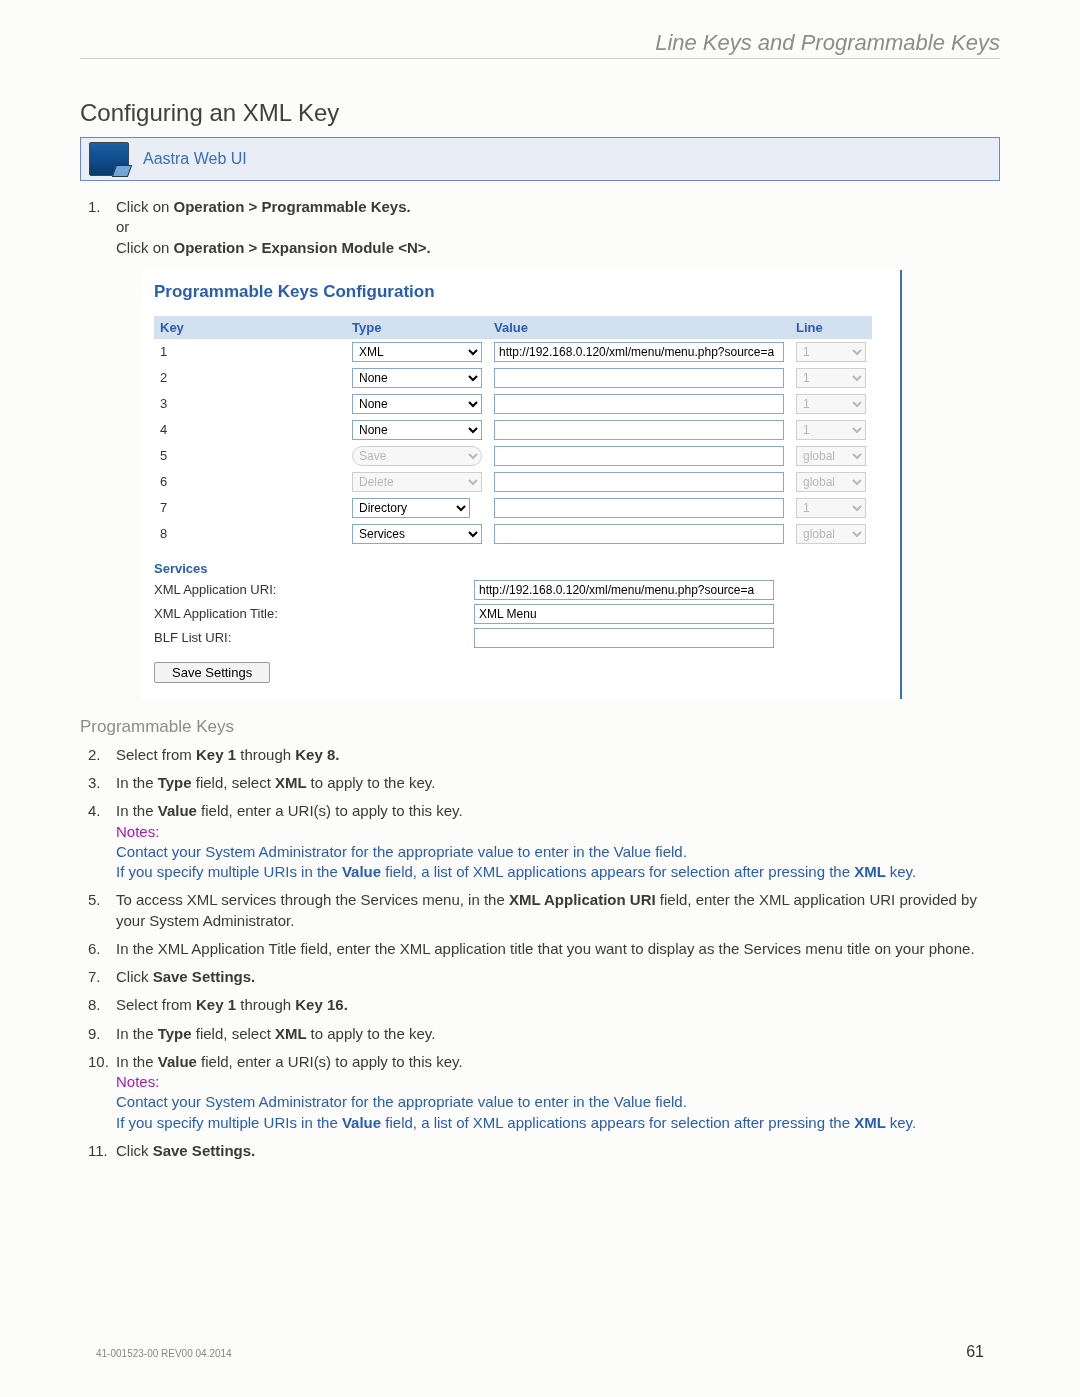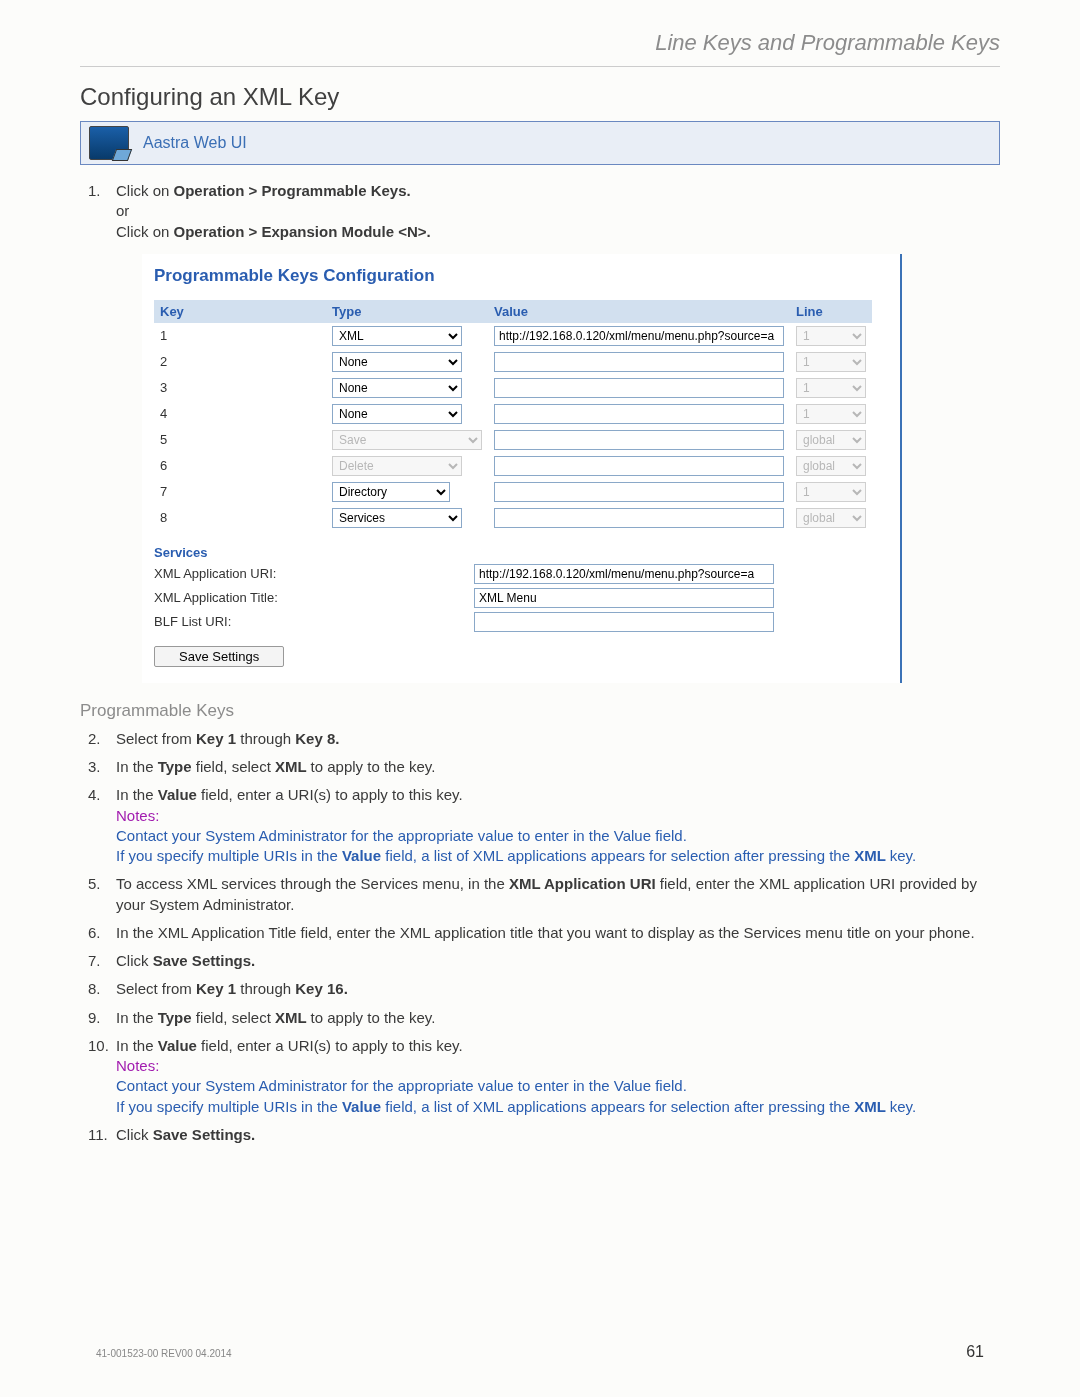--- a/index.html
+++ b/index.html
@@ -12,23 +12,23 @@
     position: relative;
   }
   .page {
     padding: 30px 80px 40px 80px;
   }
   .running-head {
     text-align: right;
     font-style: italic;
     color: #8c8c8c;
     font-size: 22px;
-    padding-bottom: 10px;
+    padding-bottom: 2px;
     border-bottom: 1px solid #ccc;
-    margin-bottom: 16px;
+    margin-bottom: 40px;
   }
   .section-title {
     color: #404040;
     font-size: 24px;
     font-weight: normal;
     margin-bottom: 10px;
   }
   .aastra-box {
     border: 1px solid #6a88c0;
     background: #e9eef6;
@@ -129,21 +129,21 @@
   .svc-row {
     display: flex;
     align-items: center;
     margin-top: 4px;
   }
   .svc-label { color: #333; width: 320px; font-size: 13px; }
   .svc-input { flex: 0 0 300px; }
   .save-btn {
     margin-top: 14px;
     font-size: 13px;
-    padding: 2px 24px;
+    padding: 2px 17px;
     background: #f4f4f4;
     border: 1px solid #999;
     border-radius: 2px;
     cursor: pointer;
   }
   .subheading {
     color: #8c8c8c;
     font-size: 17px;
     margin: 12px 0 4px 0;
   }
@@ -212,21 +212,21 @@
             <td><select class="ui-select disabled" disabled="" style="width: 70px;"><option>1</option></select></td>
           </tr>
           <tr>
             <td>4</td>
             <td><select class="ui-select" style="width: 130px;"><option>None</option></select></td>
             <td><input class="ui-input" style="width: 290px;"></td>
             <td><select class="ui-select disabled" disabled="" style="width: 70px;"><option>1</option></select></td>
           </tr>
           <tr>
             <td>5</td>
-            <td><select class="ui-select disabled" disabled="" style="width: 150px;"><option>Save</option></select></td>
+            <td><select class="ui-select disabled" disabled="" style="width: 130px; border-radius: 10px;"><option>Save</option></select></td>
             <td><input class="ui-input" style="width: 290px;"></td>
             <td><select class="ui-select disabled" disabled="" style="width: 70px;"><option>global</option></select></td>
           </tr>
           <tr>
             <td>6</td>
             <td><select class="ui-select disabled" disabled="" style="width: 130px;"><option>Delete</option></select></td>
             <td><input class="ui-input" style="width: 290px;"></td>
             <td><select class="ui-select disabled" disabled="" style="width: 70px;"><option>global</option></select></td>
           </tr>
           <tr>

